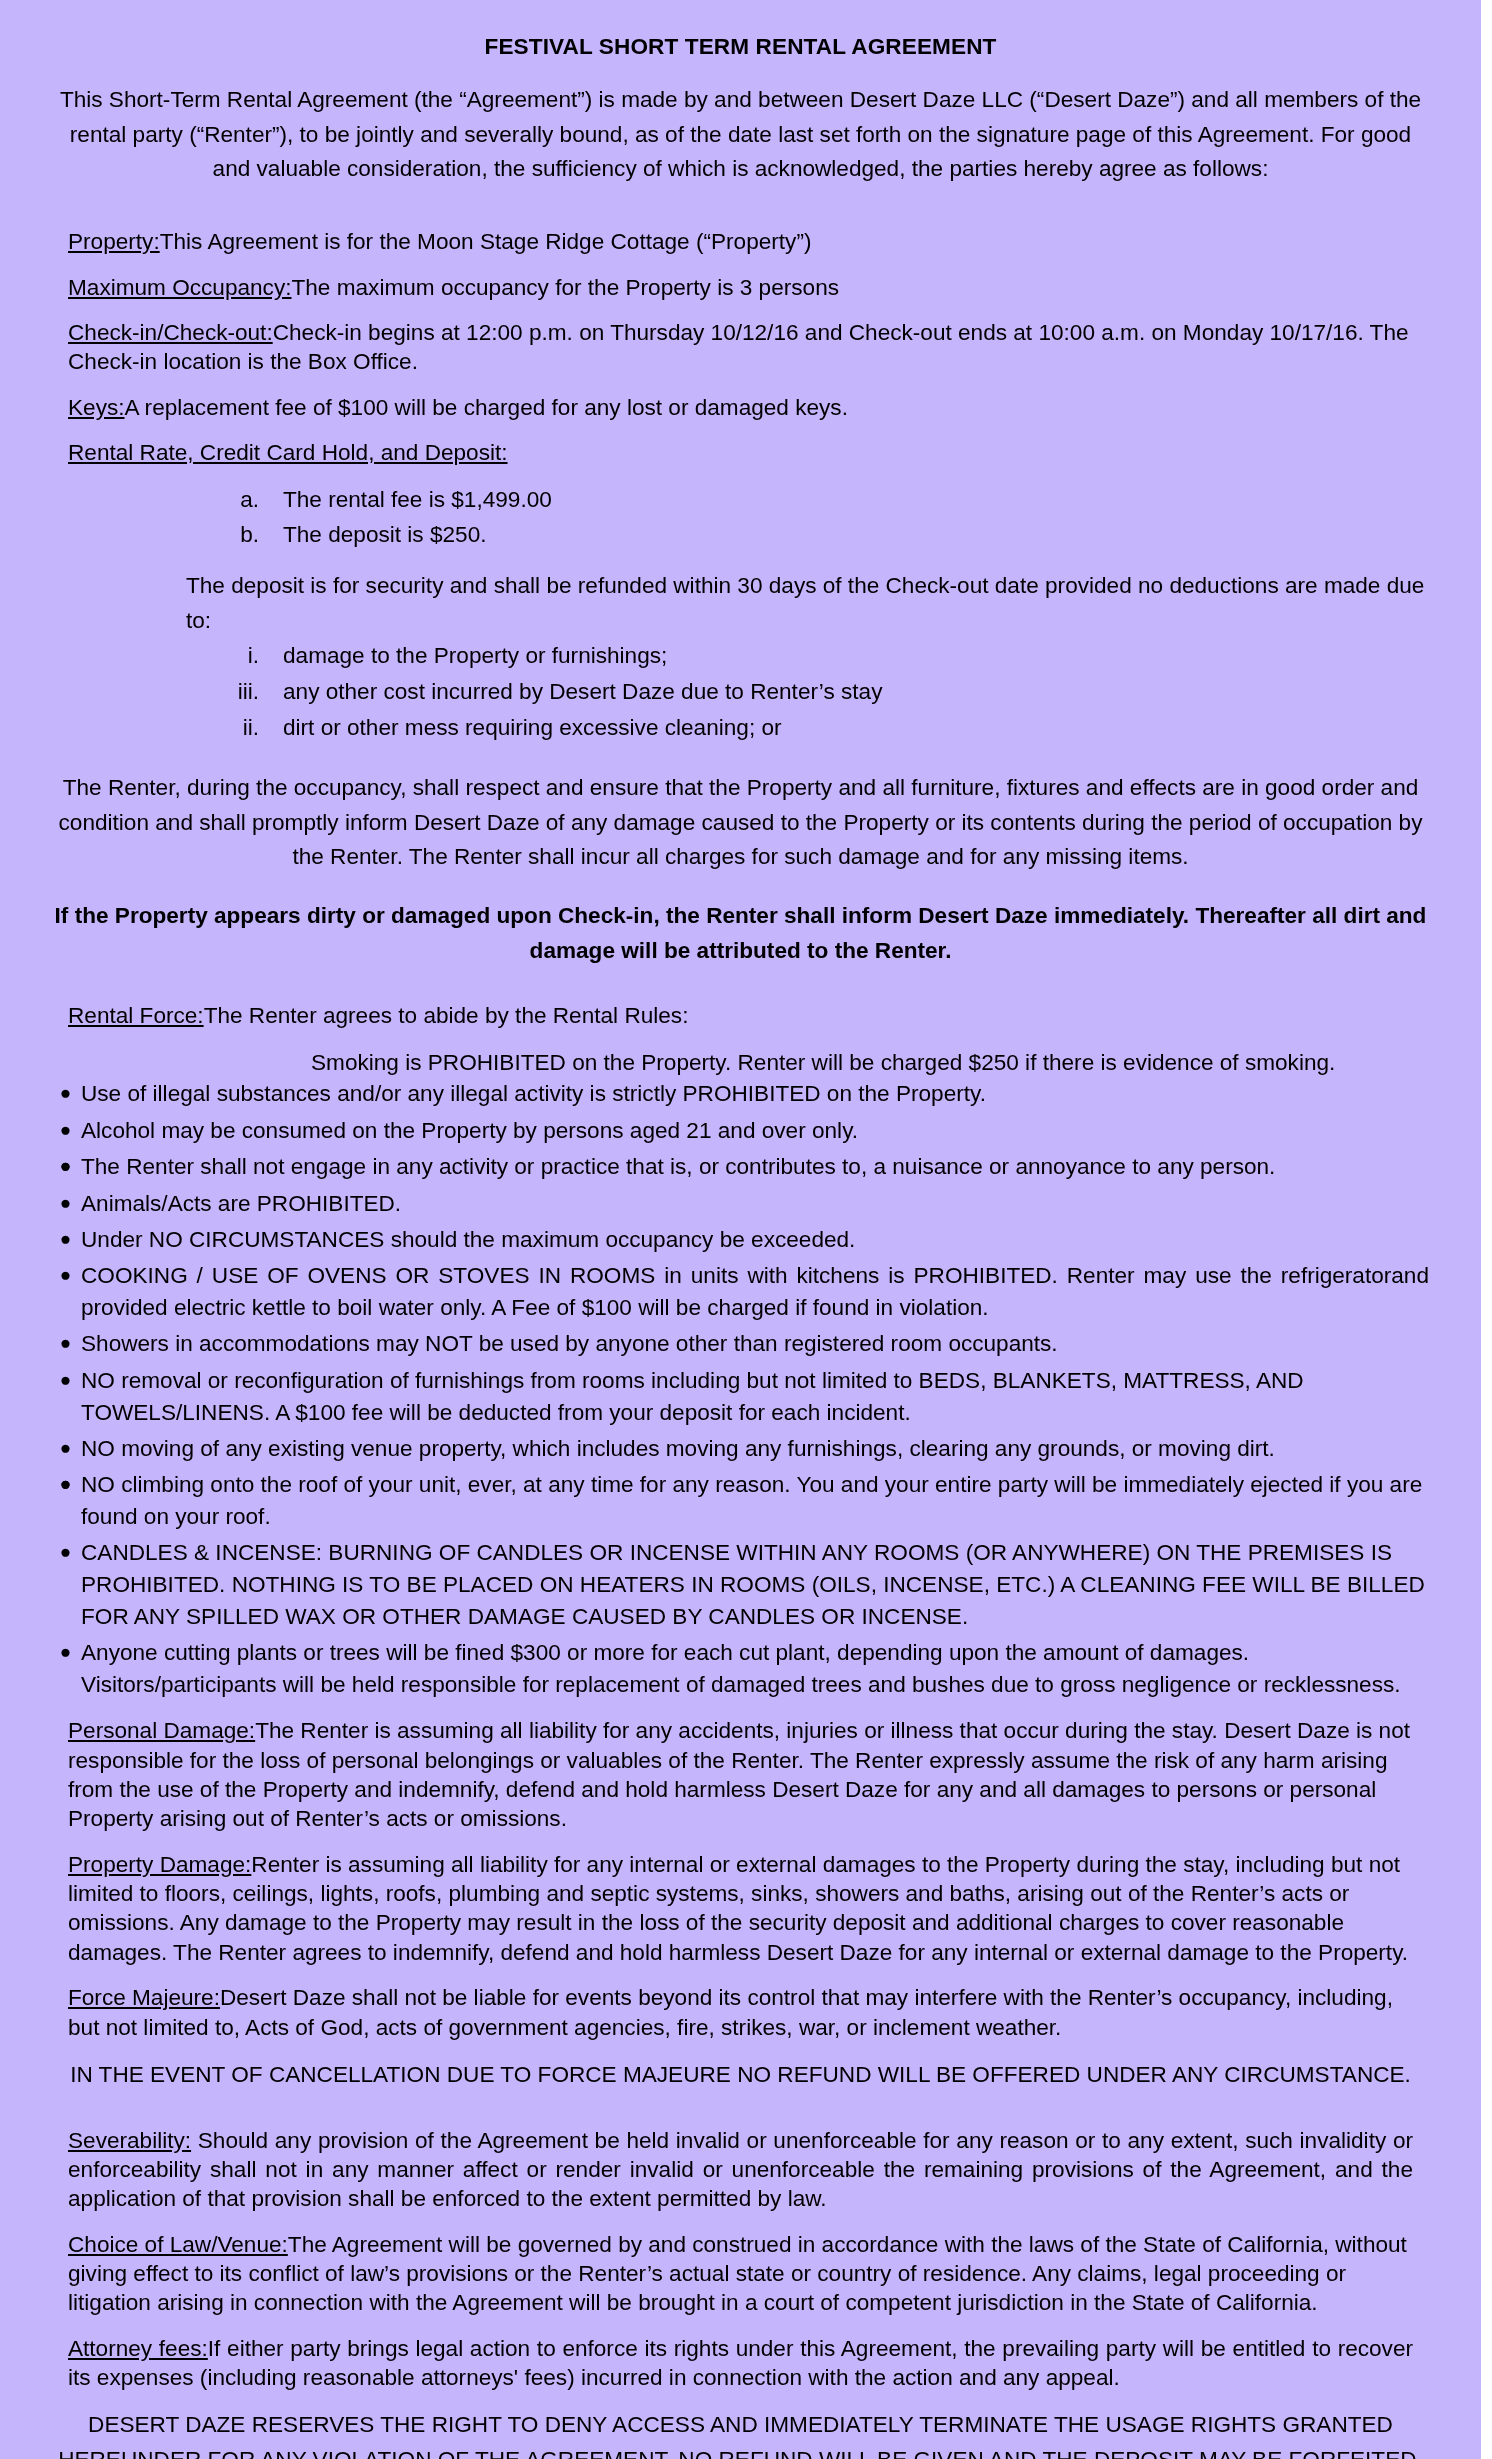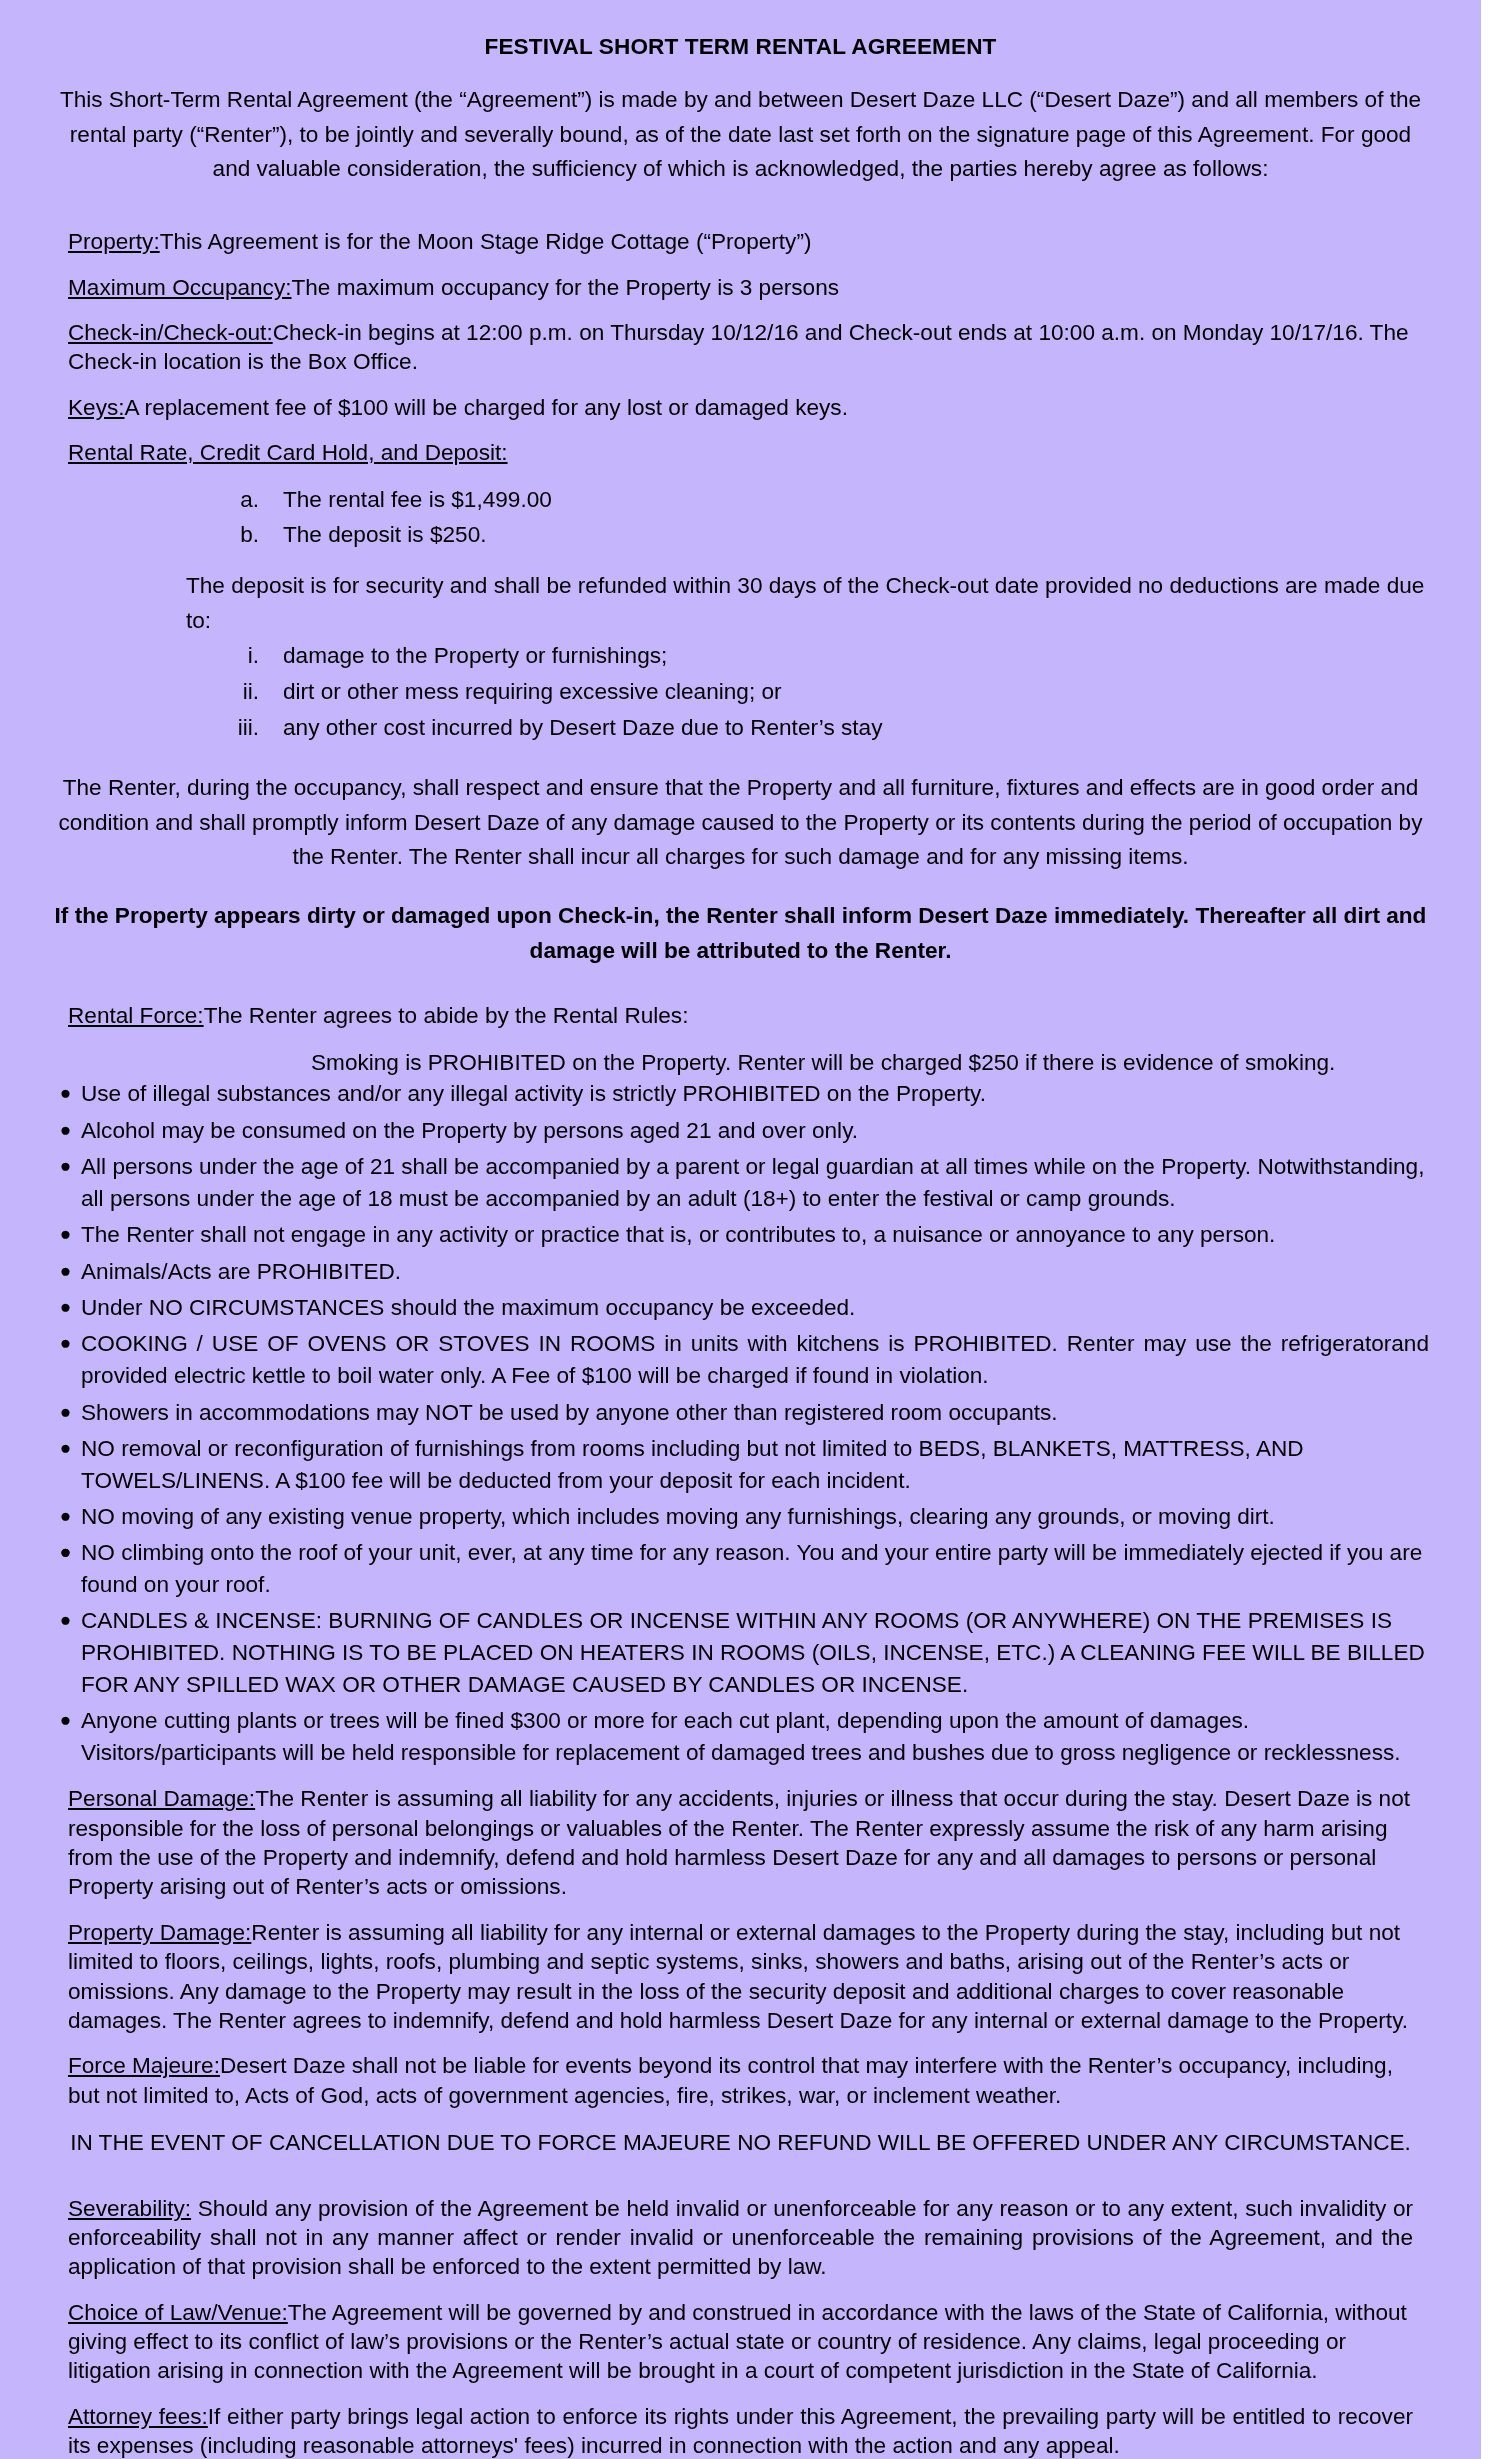--- a/index.html
+++ b/index.html
@@ -140,43 +140,43 @@
     <li><span class="marker">a.</span><span>The rental fee is $1,499.00</span></li>
     <li><span class="marker">b.</span><span>The deposit is $250.</span></li>
   </ul>
 
   <div class="gap-sm"></div>
 
   <div class="indent-block">The deposit is for security and shall be refunded within 30 days of the Check-out date provided no deductions are made due to:</div>
 
   <ul class="roman">
     <li><span class="marker">i.</span><span>damage to the Property or furnishings;</span></li>
+    <li><span class="marker">iii.</span><span>any other cost incurred by Desert Daze due to Renter’s stay</span></li>
     <li><span class="marker">ii.</span><span>dirt or other mess requiring excessive cleaning; or</span></li>
-    <li><span class="marker">iii.</span><span>any other cost incurred by Desert Daze due to Renter’s stay</span></li>
   </ul>
 
 
   <div class="gap-md"></div>
 
   <p class="body">The Renter, during the occupancy, shall respect and ensure that the Property and all furniture, fixtures and effects are in good order and condition and shall promptly inform Desert Daze of any damage caused to the Property or its contents during the period of occupation by the Renter. The Renter shall incur all charges for such damage and for any missing items.</p>
 
   <div class="gap-md"></div>
 
   <p class="body bold">If the Property appears dirty or damaged upon Check-in, the Renter shall inform Desert Daze immediately. Thereafter all dirt and damage will be attributed to the Renter.</p>
 
   <div class="gap-sm"></div>
 
   <p class="tight"><span class="u">Rental Force:</span><span>The Renter agrees to abide by the Rental Rules:</span></p>
 
   <p class="smoking-line">Smoking is PROHIBITED on the Property. Renter will be charged $250 if there is evidence of smoking.</p>
 
   <ul class="bullets">
     <li><span class="dot">●</span><span>Use of illegal substances and/or any illegal activity is strictly PROHIBITED on the Property.</span></li>
     <li><span class="dot">●</span><span>Alcohol may be consumed on the Property by persons aged 21 and over only.</span></li>
-    <li><span class="dot">●</span><span>All persons under the age of 21 shall be accompanied by a parent or legal guardian at all times while on the Property. Notwithstanding, all persons under the age of 18 must be accompanied by an adult (18+) to enter the festival or camp grounds.</span></li>
+    <li><span class="dot">●</span></li>
     <li><span class="dot">●</span><span>The Renter shall not engage in any activity or practice that is, or contributes to, a nuisance or annoyance to any person.</span></li>
     <li><span class="dot">●</span><span>Animals/Acts are PROHIBITED.</span></li>
     <li><span class="dot">●</span><span>Under NO CIRCUMSTANCES should the maximum occupancy be exceeded.</span></li>
     <li class="just"><span class="dot">●</span><span>COOKING / USE OF OVENS OR STOVES IN ROOMS in units with kitchens is PROHIBITED. Renter may use the refrigeratorand provided electric kettle to boil water only. A Fee of $100 will be charged if found in violation.</span></li>
     <li><span class="dot">●</span><span>Showers in accommodations may NOT be used by anyone other than registered room occupants.</span></li>
     <li><span class="dot">●</span><span>NO removal or reconfiguration of furnishings from rooms including but not limited to BEDS, BLANKETS, MATTRESS, AND TOWELS/LINENS. A $100 fee will be deducted from your deposit for each incident.</span></li>
     <li><span class="dot">●</span><span>NO moving of any existing venue property, which includes moving any furnishings, clearing any grounds, or moving dirt.</span></li>
     <li><span class="dot">●</span></li>
     <li><span class="dot">●</span><span>NO climbing onto the roof of your unit, ever, at any time for any reason. You and your entire party will be immediately ejected if you are found on your roof.</span></li>
     <li><span class="dot">●</span><span>CANDLES &amp; INCENSE: BURNING OF CANDLES OR INCENSE WITHIN ANY ROOMS (OR ANYWHERE) ON THE PREMISES IS PROHIBITED. NOTHING IS TO BE PLACED ON HEATERS IN ROOMS (OILS, INCENSE, ETC.) A CLEANING FEE WILL BE BILLED FOR ANY SPILLED WAX OR OTHER DAMAGE CAUSED BY CANDLES OR INCENSE.</span></li>

